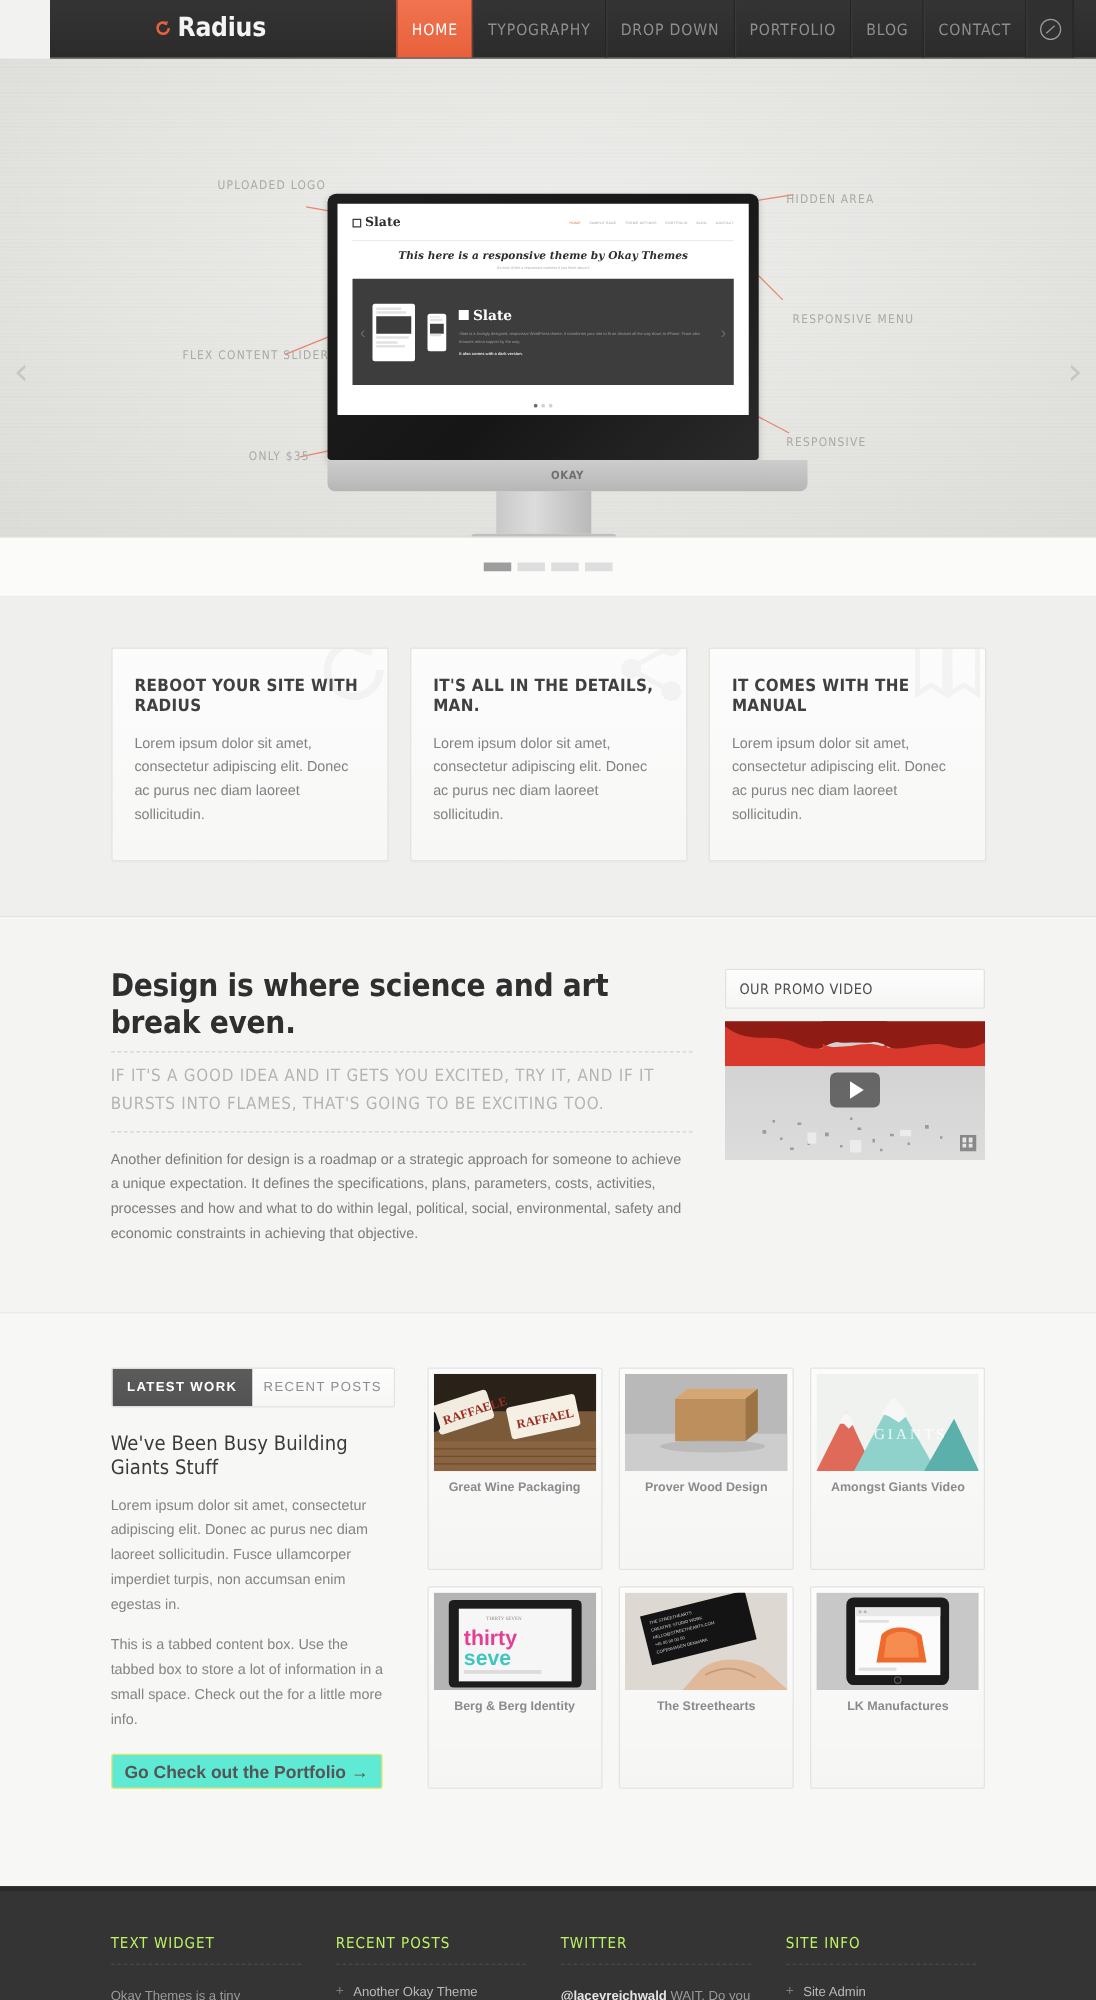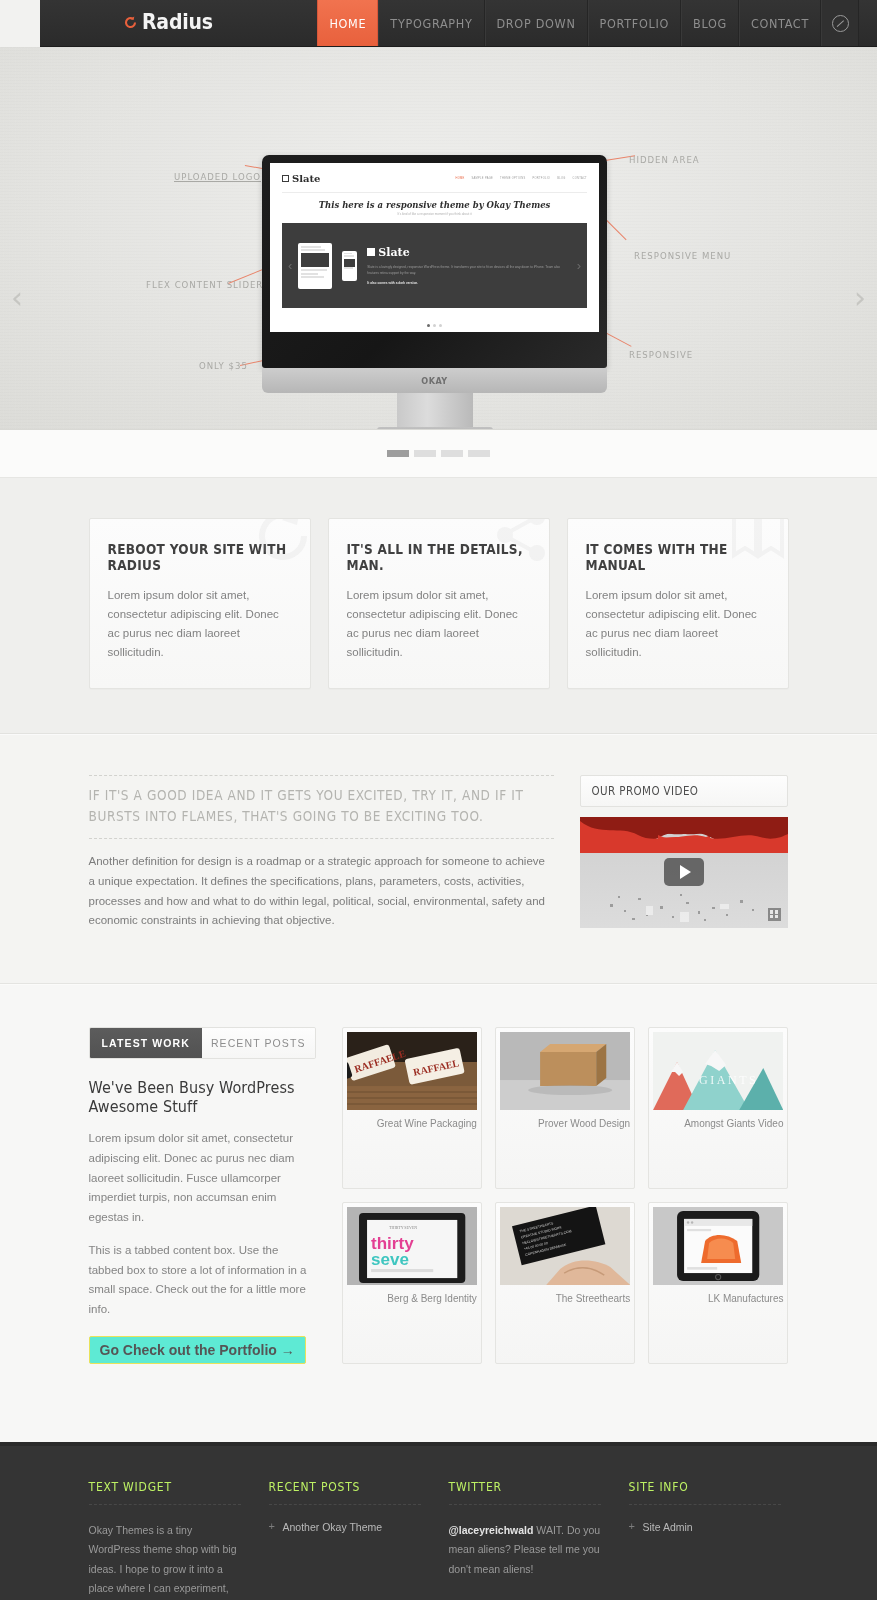--- a/index.html
+++ b/index.html
@@ -78,21 +78,21 @@
   .screen-bezel {
     width: 345px; height: 213px; background: #181818; border-radius: 7px 7px 3px 3px;
     padding: 8px 8px 0 8px; position: relative;
     box-shadow: 0 2px 6px rgba(0,0,0,.18);
     background: linear-gradient(135deg,#1e1e1e 0%, #161616 55%, #2a2a2a 100%);
   }
   .screen {
     width: 100%; height: 169px; background: #fff; overflow: hidden; position: relative;
   }
   .monitor-chin {
-    width: 345px; height: 25px; margin-top: 0;
+    width: 384px; height: 25px; margin-top: 0;
     background: linear-gradient(#cdcdcd, #b6b6b6);
     border-radius: 0 0 6px 6px; position: relative;
     display:flex; align-items:center; justify-content:center;
   }
   .chin-label {
     font-family: "DejaVu Sans Condensed", "Liberation Sans Narrow", "Liberation Sans", sans-serif;
     font-weight:bold; font-size: 9px; color: #6f6f6f; letter-spacing: 0.5px;
   }
   .stand-neck {
     width: 76px; height: 34px; margin: 0 auto;
@@ -214,21 +214,21 @@
   }
   .work-left p { font-size: 11.5px; line-height: 1.72; color:#848484; margin-bottom: 13px; }
   .btn-yellow {
     display:inline-block; background:#5eead4; border:1px solid #eae25a; border-radius:2px;
     padding: 5px 10px; font-size: 14px; font-weight:bold; color:#555; text-decoration:none;
     margin-top: 3px;
   }
   .grid { flex:1; display:grid; grid-template-columns: repeat(3, 1fr); gap: 13px; }
   .pitem { background: linear-gradient(#fcfcfc,#f5f5f4); border:1px solid #e4e4e1; border-radius:2px; padding:4px 4px 0; }
   .pthumb { height: 78px; overflow:hidden; position:relative; }
-  .pcap { text-align:right; font-size: 10px; color:#8b8b8b; padding: 8px 0 8px; }
+  .pcap { text-align:center; font-size: 10px; color:#8b8b8b; padding: 8px 0 8px; font-weight: bold; }
 
   
   .footer { background:#343434; border-top:4px solid #2a2a2a; padding: 34px 0 0; }
   .f-row { display:flex; gap: 28px; }
   .f-col { width: 152px; }
   .f-col h4 {
     font-family:"DejaVu Sans Condensed","Liberation Sans Narrow","Liberation Sans",sans-serif;
     font-size: 12px; color:#bef264; letter-spacing:.8px; padding-bottom: 10px;
     border-bottom: 1px dashed #484848; margin-bottom: 16px; font-weight:normal;
   }
@@ -284,21 +284,21 @@
 
   <div class="cline" style="left:228px; top:236px; width:110px; transform:rotate(-22deg);"></div>
   <div class="cdot" style="left:322px; top:198px;"></div>
 
   <div class="cline" style="left:530px; top:245px; width:115px; transform:rotate(28deg);"></div>
   <div class="cdot" style="left:527px; top:243px;"></div>
 
   <div class="cline" style="left:240px; top:318px; width:56px; transform:rotate(-12deg);"></div>
   <div class="cdot" style="left:285px; top:294px;"></div>
 
-  <div class="callout" style="left:174px; top:124px;text-decoration:underline;">UPLOADED LOGO</div>
+  <div class="callout" style="left:174px; top:96px;">UPLOADED LOGO</div>
   <div class="callout" style="left:629px; top:107px;">HIDDEN AREA</div>
   <div class="callout" style="left:634px; top:203px;">RESPONSIVE MENU</div>
   <div class="callout" style="left:146px; top:232px;">FLEX CONTENT SLIDER</div>
   <div class="callout" style="left:629px; top:302px;">RESPONSIVE</div>
   <div class="callout" style="left:199px; top:313px;">ONLY $35</div>
 
   <div class="monitor">
     <div class="screen-bezel">
       <div class="screen">
 
@@ -410,20 +410,21 @@
         <p>Lorem ipsum dolor sit amet, consectetur adipiscing elit. Donec ac purus nec diam laoreet sollicitudin.</p>
       </div>
     </div>
   </div>
 </div>
 
 <div class="design">
   <div class="wrap">
     <div class="design-row">
       <div class="design-left">
+        <h2>Design is where science and art break even.</h2>
         <div class="dotrule"></div>
         <h4>IF IT'S A GOOD IDEA AND IT GETS YOU EXCITED, TRY IT, AND IF IT BURSTS INTO FLAMES, THAT'S GOING TO BE EXCITING TOO.</h4>
         <div class="dotrule"></div>
         <p>Another definition for design is a roadmap or a strategic approach for someone to achieve a unique expectation. It defines the specifications, plans, parameters, costs, activities, processes and how and what to do within legal, political, social, environmental, safety and economic constraints in achieving that objective.</p>
       </div>
       <div class="promo">
         <div class="promo-hd">OUR PROMO VIDEO</div>
         <div class="promo-vid">
           <svg class="splash-l" style="left:0; width:130px;" viewBox="0 0 130 46" preserveAspectRatio="none">
             <path d="M0,0 H130 V22 C112,34 96,20 80,30 C64,40 46,24 30,32 C18,38 8,30 0,34 Z" fill="#8f1c14"></path>
@@ -472,21 +473,21 @@
 </div>
 
 <div class="work">
   <div class="wrap">
     <div class="work-row">
       <div class="work-left">
         <div class="tabs">
           <div class="tab on">LATEST WORK</div>
           <div class="tab">RECENT POSTS</div>
         </div>
-        <h3>We've Been Busy WordPress Awesome Stuff</h3>
+        <h3>We've Been Busy Building Giants Stuff</h3>
         <p>Lorem ipsum dolor sit amet, consectetur adipiscing elit. Donec ac purus nec diam laoreet sollicitudin. Fusce ullamcorper imperdiet turpis, non accumsan enim egestas in.</p>
         <p>This is a tabbed content box. Use the tabbed box to store a lot of information in a small space. Check out the for a little more info.</p>
         <a href="#" class="btn-yellow">Go Check out the Portfolio →</a>
       </div>
 
       <div class="grid">
 
         <div class="pitem">
           <div class="pthumb">
             <svg width="100%" height="100%" viewBox="0 0 130 78" preserveAspectRatio="xMidYMid slice">

